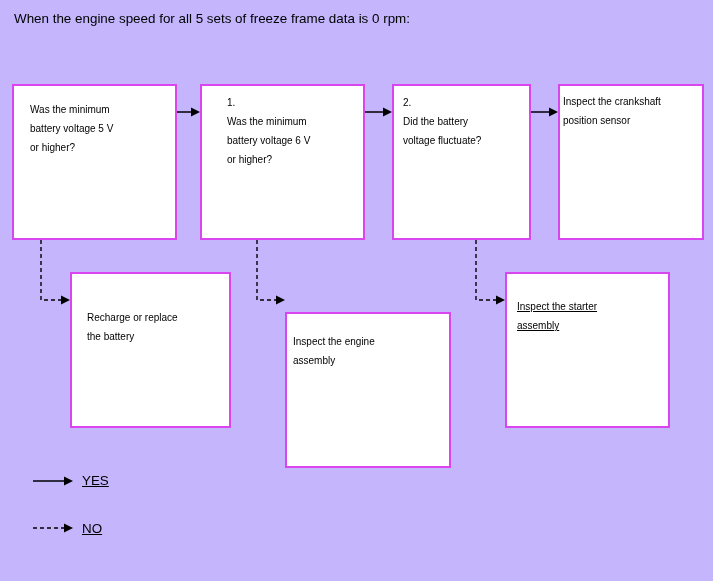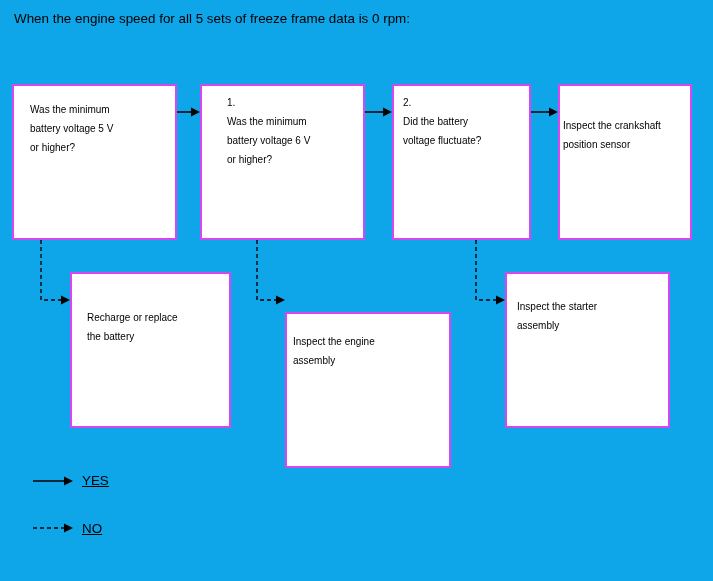--- a/index.html
+++ b/index.html
@@ -4,21 +4,21 @@
 <style>
   html, body {
     margin: 0;
     padding: 0;
     background: #ffffff;
   }
   .canvas {
     position: relative;
     width: 713px;
     height: 581px;
-    background: #0ea5e9;
+    background: #c4b5fd;
     font-family: "Liberation Sans", "DejaVu Sans", sans-serif;
     color: #000000;
     overflow: hidden;
   }
   .title {
     position: absolute;
     left: 14px;
     top: 10px;
     font-size: 13.4px;
     line-height: 17px;
@@ -30,25 +30,25 @@
     border: 2px solid #d946ef;
     background: #ffffff;
     font-size: 10px;
     line-height: 19px;
     white-space: pre;
   }
   
   .box.t1 { left: 12px;  top: 84px; width: 165px; height: 156px; padding: 14px 6px 0 16px; }
   .box.t2 { left: 200px; top: 84px; width: 165px; height: 156px; padding: 7px 6px 0 25px; }
   .box.t3 { left: 392px; top: 84px; width: 139px; height: 156px; padding: 7px 4px 0 9px; }
-  .box.t4 { left: 558px; top: 84px; width: 134px; height: 156px; padding: 30px 1px 0 3px; }
+  .box.t4 { left: 558px; top: 84px; width: 146px; height: 156px; padding: 6px 1px 0 3px; }
   
   .box.b1 { left: 70px;  top: 272px; width: 161px; height: 156px; padding: 34px 24px 0 15px; }
   .box.b2 { left: 285px; top: 272px; width: 166px; height: 156px; padding: 18px 5px 0 6px; margin-top: 40px; }
-  .box.b3 { left: 505px; top: 272px; width: 165px; height: 156px; padding: 23px 5px 0 10px; }
+  .box.b3 { left: 505px; top: 272px; width: 165px; height: 156px; padding: 23px 5px 0 10px; text-decoration: underline; }
   svg.connectors {
     position: absolute;
     left: 0;
     top: 0;
     pointer-events: none;
   }
   .legend-label {
     position: absolute;
     font-size: 13.4px;
     line-height: 15px;

